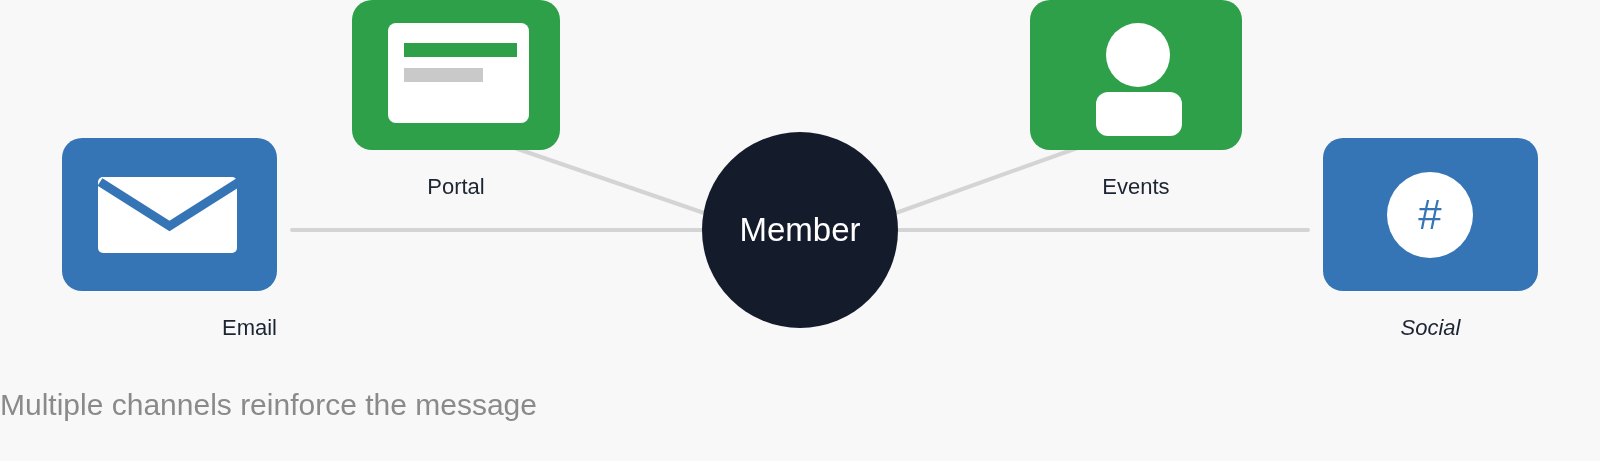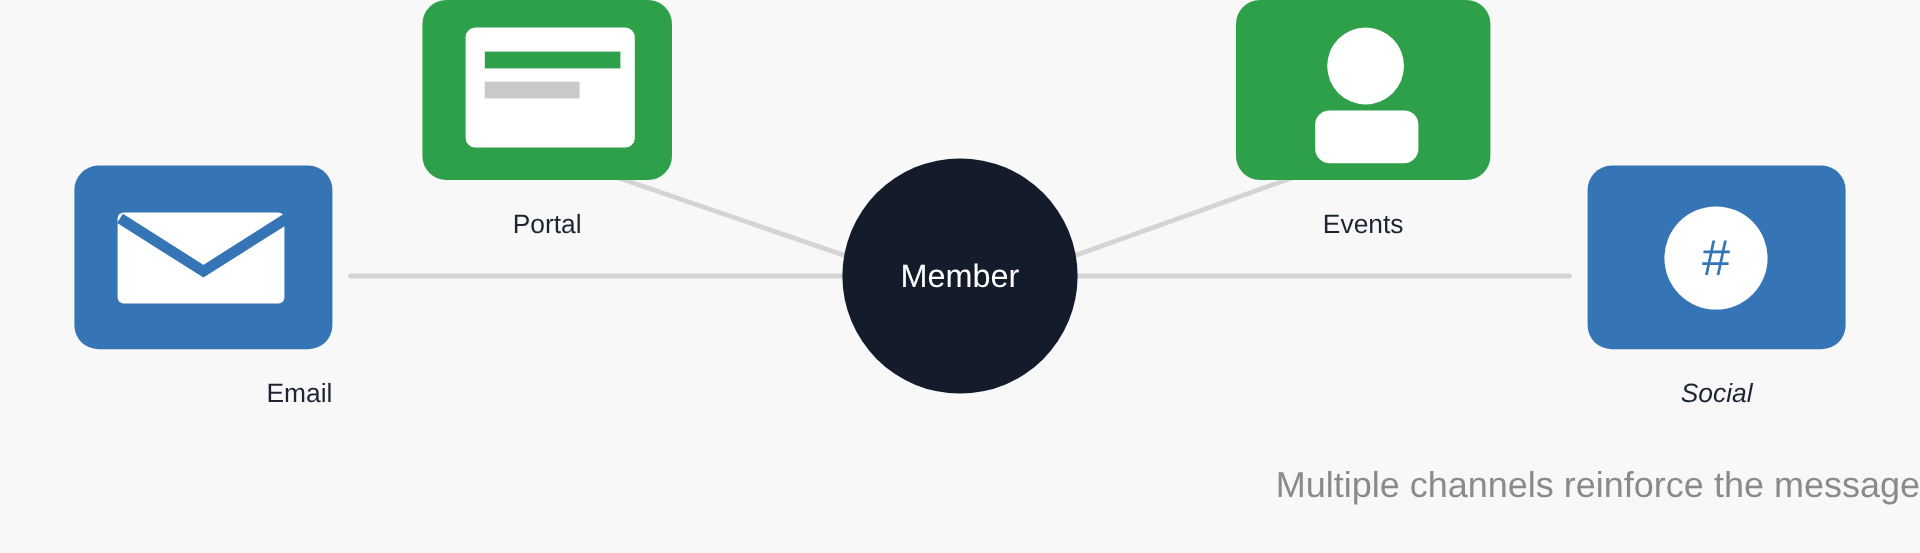--- a/index.html
+++ b/index.html
@@ -55,21 +55,21 @@
     left: 702px; top: 132px;
     width: 196px; height: 196px;
     border-radius: 50%;
     background: var(--navy);
     display: flex;
     align-items: center;
     justify-content: center;
   }
   .hub-text {
     color: var(--white);
-    font-size: 27px;
+    font-size: 33px;
     line-height: 40px;
     text-align: center;
   }
 
   .label {
     position: absolute;
     font-size: 22px;
     line-height: 34px;
     color: var(--label);
     text-align: center;
@@ -88,21 +88,21 @@
   .hash-glyph {
     color: var(--blue);
     font-size: 42px;
     font-weight: 400;
   }
 
   .caption {
     position: absolute;
     left: 0; top: 387px;
     width: 1600px;
-    text-align: right;
+    text-align: left;
     font-size: 30px;
     line-height: 36px;
     color: var(--caption);
   }
 </style>
 </head>
 <body>
 
 <div class="canvas">
 

